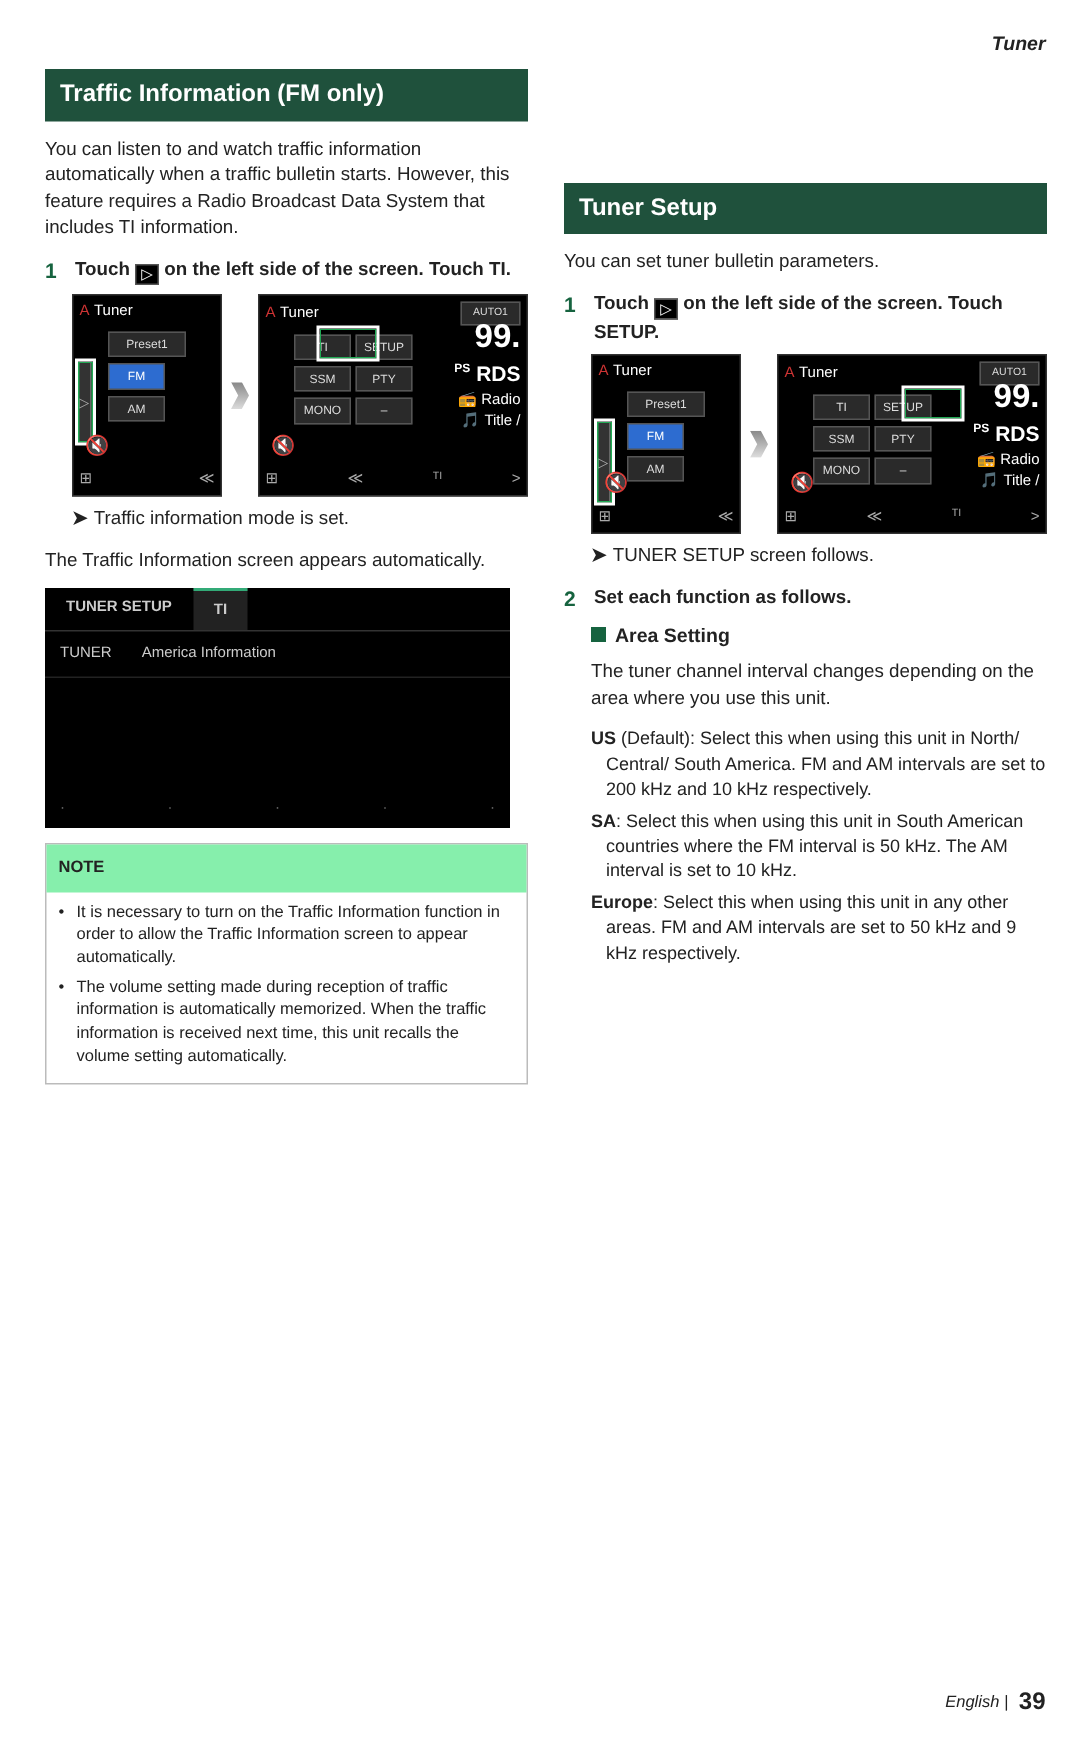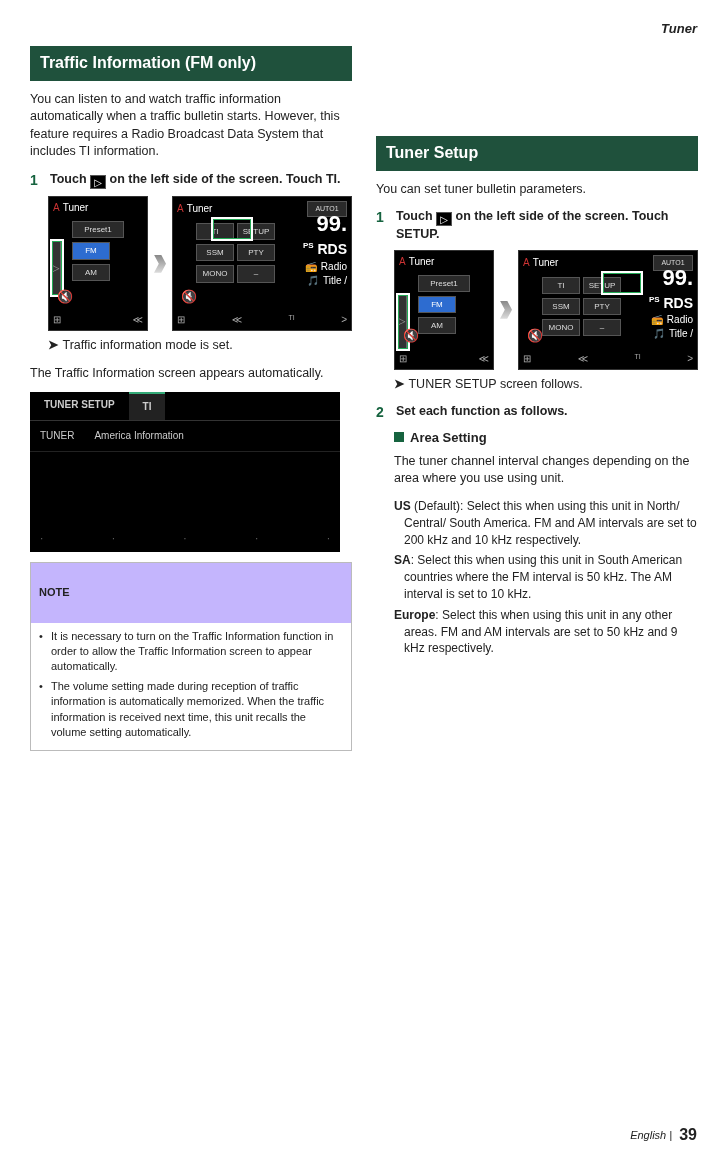--- a/index.html
+++ b/index.html
@@ -55,21 +55,21 @@
     width:14px; height:14px; border:2px solid #333; display:inline-block;
   }
   .sub-setting { margin-left: 18px; margin-bottom:6px; }
   .sub-setting .sq-solid {
     display:inline-block; width:10px; height:10px; background:#16633f; margin-right:6px; vertical-align:0;
   }
   .sub-setting .title { font-weight:bold; font-size:13px; }
   .option { margin-left: 18px; margin-bottom:4px; font-size:12px; padding-left:10px; text-indent:-10px; }
   .option .optname { font-weight:bold; }
   .note-box { border:1px solid #bbb; margin-top:10px; font-size:11px; }
-  .note-title { background:#c4b5fd; font-weight:bold; padding:22px 8px; }
+  .note-title { background:#86efac; font-weight:bold; padding:8px 8px; }
   .note-body { padding:6px 8px; }
   .note-body .bullet { display:flex; gap:4px; margin-bottom:4px; }
   .note-body .dot { flex:0 0 8px; }
   
   .shot-row { display:flex; align-items:center; gap:6px; margin:4px 0 4px 18px; }
   .shot-row .arrow {
     width: 12px; height: 18px;
     background: linear-gradient(#888,#ddd);
     clip-path: polygon(0 0, 60% 0, 100% 50%, 60% 100%, 0 100%, 40% 50%);
   }
@@ -343,21 +343,21 @@
     </div>
 
     <div class="step">
       <div class="step-num">2</div>
       <div class="step-body"><span class="bold">Set each function as follows.</span></div>
     </div>
 
     <div class="sub-setting">
       <span class="sq-solid"></span><span class="title">Area Setting</span>
     </div>
-    <div class="para" style="margin-left:18px">The tuner channel interval changes depending on the area where you use using unit.</div>
+    <div class="para" style="margin-left:18px">The tuner channel interval changes depending on the area where you use this unit.</div>
 
     <div class="option"><span class="optname">US</span><span> (Default): Select this when using this unit in North/ Central/ South America. FM and AM intervals are set to 200 kHz and 10 kHz respectively.</span></div>
     <div class="option"><span class="optname">SA</span><span>: Select this when using this unit in South American countries where the FM interval is 50 kHz. The AM interval is set to 10 kHz.</span></div>
     <div class="option"><span class="optname">Europe</span><span>: Select this when using this unit in any other areas. FM and AM intervals are set to 50 kHz and 9 kHz respectively.</span></div>
   </div>
 </div>
 
 <div class="footer">
   <span>English</span> |
   <span class="num">39</span>

